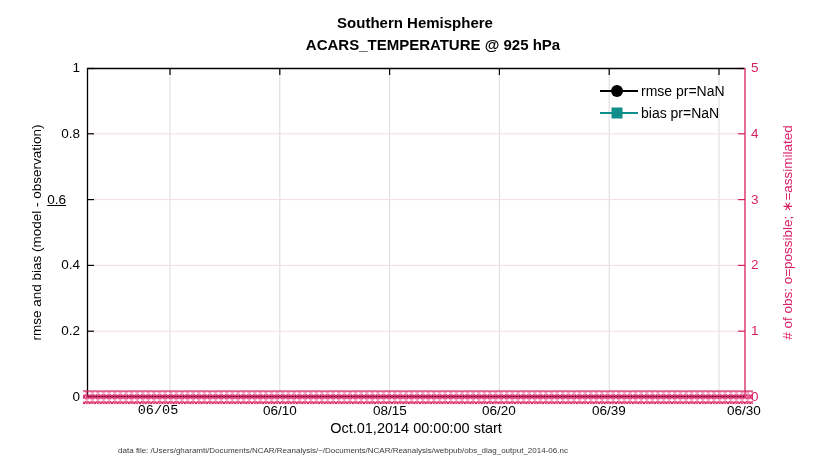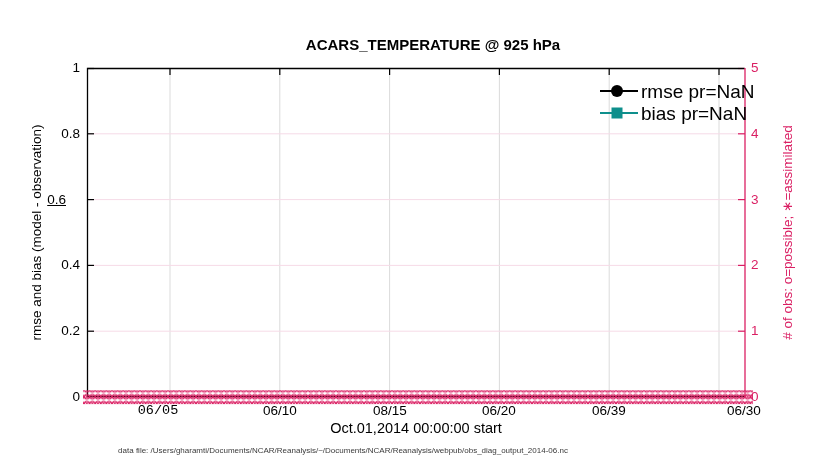--- a/index.html
+++ b/index.html
@@ -8,21 +8,21 @@
     font-family:"Liberation Sans",sans-serif;color:#000;
   }
   .fig svg{position:absolute;left:0;top:0;}
   .abs{position:absolute;}
   .title-line{left:0;width:830px;text-align:center;font-weight:bold;font-size:15px;line-height:18px;}
   .ytick{width:42px;text-align:right;font-size:13.5px;line-height:16px;}
   .rtick{width:36px;text-align:left;font-size:13.5px;line-height:16px;color:var(--pink);}
   .xtick{width:64px;text-align:center;font-size:13.5px;line-height:16px;}
   .xlabel{left:87px;width:658px;text-align:center;font-size:14.5px;line-height:17px;}
   .rot{height:17px;line-height:17px;text-align:center;font-size:13.5px;transform:rotate(-90deg);transform-origin:center;}
-  .legend-label{font-size:19px;line-height:15px;}
+  .legend-label{font-size:14px;line-height:15px;}
   .footnote{left:0;width:686px;text-align:center;font-size:8px;line-height:10px;color:#3a3a3a;}
 </style>
 </head>
 <body>
 
 <div class="fig">
 
   <svg width="830" height="470" viewBox="0 0 830 470">
     <defs>
       <pattern id="obsband" width="5.6" height="6.9" patternUnits="userSpaceOnUse">
@@ -80,20 +80,21 @@
     <g>
       <line x1="600" y1="91" x2="638" y2="91" stroke="#000" stroke-width="2.2"></line>
       <circle cx="617" cy="91" r="6" fill="#000"></circle>
     </g>
     <g>
       <line x1="600" y1="113" x2="638" y2="113" stroke="#0e8f8c" stroke-width="2.2"></line>
       <rect x="611.5" y="107.5" width="11" height="11" fill="#0e8f8c"></rect>
     </g>
   </svg>
 
+  <div class="abs title-line" style="top:14px;">Southern Hemisphere</div>
   <div class="abs title-line" style="top:36px;padding-left:18px;">ACARS_TEMPERATURE @ 925 hPa</div>
 
   <div class="abs ytick" style="left:38px;top:389px;">0</div>
   <div class="abs ytick" style="left:38px;top:323px;">0.2</div>
   <div class="abs ytick" style="left:38px;top:257px;">0.4</div>
   <div class="abs ytick" style="left:24px;top:192px;text-decoration:underline;">0.6</div>
   <div class="abs ytick" style="left:38px;top:126px;">0.8</div>
   <div class="abs ytick" style="left:38px;top:60px;">1</div>
 
   <div class="abs rtick" style="--pink:#da1f63;left:751px;top:389px;">0</div>

